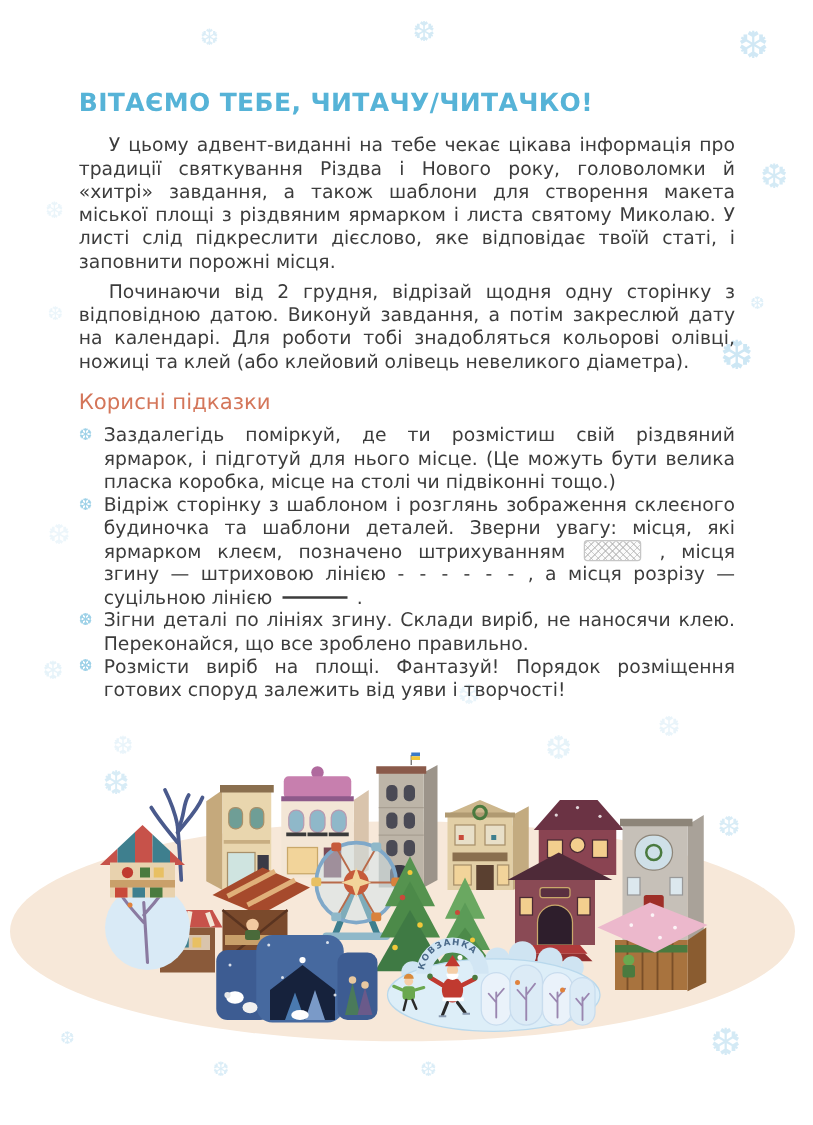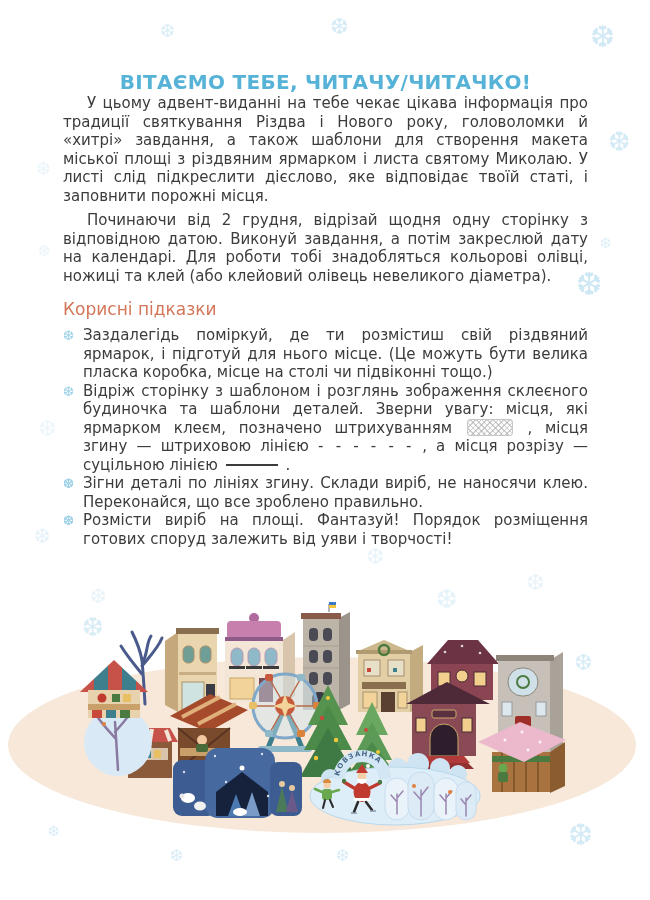--- a/index.html
+++ b/index.html
@@ -1,23 +1,23 @@
 <!DOCTYPE html>
 <html><head>
 <meta charset="utf-8">
 <style>
   html,body{margin:0;padding:0;background:#ffffff;}
   .page{position:relative;width:650px;height:900px;background:#ffffff;overflow:hidden;
         font-family:"DejaVu Sans","Liberation Sans",sans-serif;}
   .content{position:absolute;left:63px;top:0;width:525px;z-index:2;}
-  .title{margin:70px 0 0 0;text-align:center;font-size:20px;font-weight:bold;
+  .title{margin:70px 0 0 0;font-size:20px;font-weight:bold;
          color:#56b3d7;letter-spacing:.3px;}
   p.body{font-size:15px;line-height:18.5px;color:#3c3c3c;text-align:justify;
          text-indent:24px;margin:0;}
-  p.body.first{}
+  p.body.first{margin-top:13px;}
   p.body.second{margin-top:6px;}
   .tips-heading{color:#d4765a;font-size:17px;font-weight:normal;
                 margin:14px 0 7px 0;}
   ul.tips{list-style:none;margin:0;padding:0;font-size:15px;line-height:18.5px;
           color:#3c3c3c;text-align:justify;}
   ul.tips li{position:relative;padding-left:20px;margin:0;}
   .bullet{position:absolute;left:0;top:1px;color:#9fd2e8;font-size:13px;}
   .hatch{display:inline-block;width:44px;height:15px;vertical-align:-3px;margin:0 2px;
          border:1px solid #c6c6c6;border-radius:3px;background-color:#fbfbfb;
          background-image:repeating-linear-gradient(45deg,rgba(170,170,170,.55) 0 1px,transparent 1px 4px),

